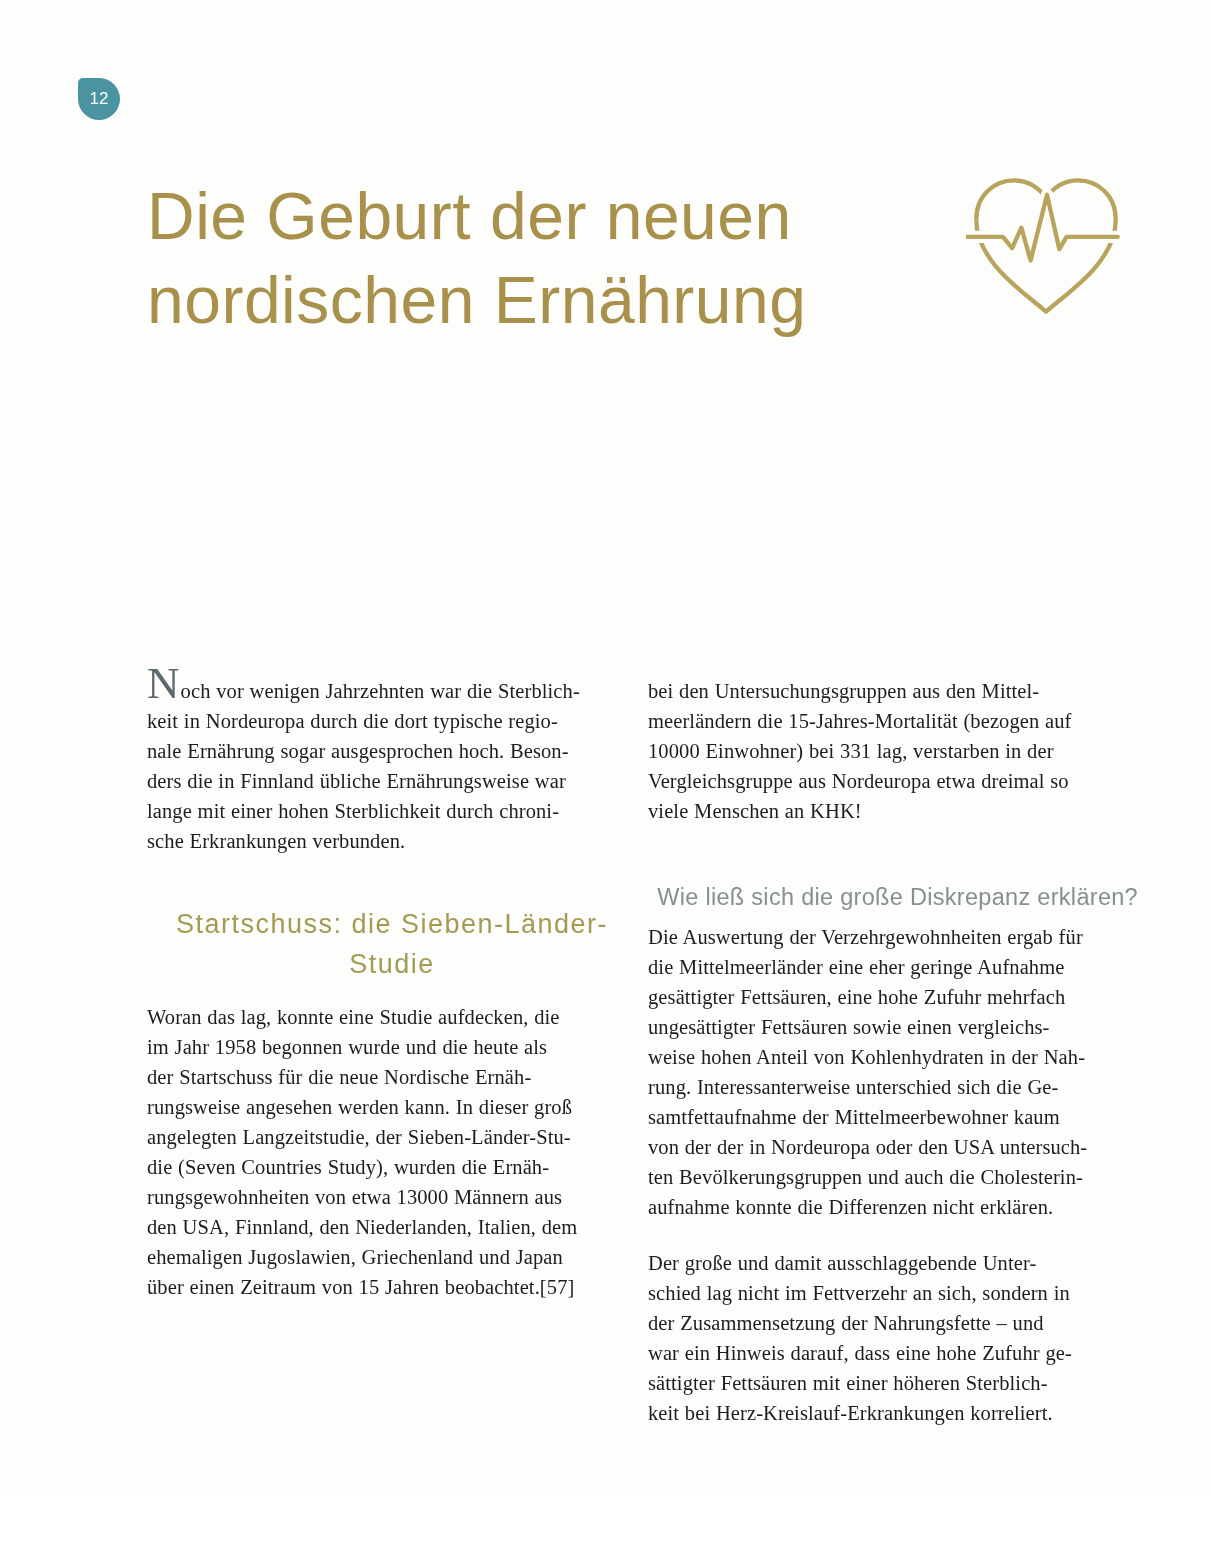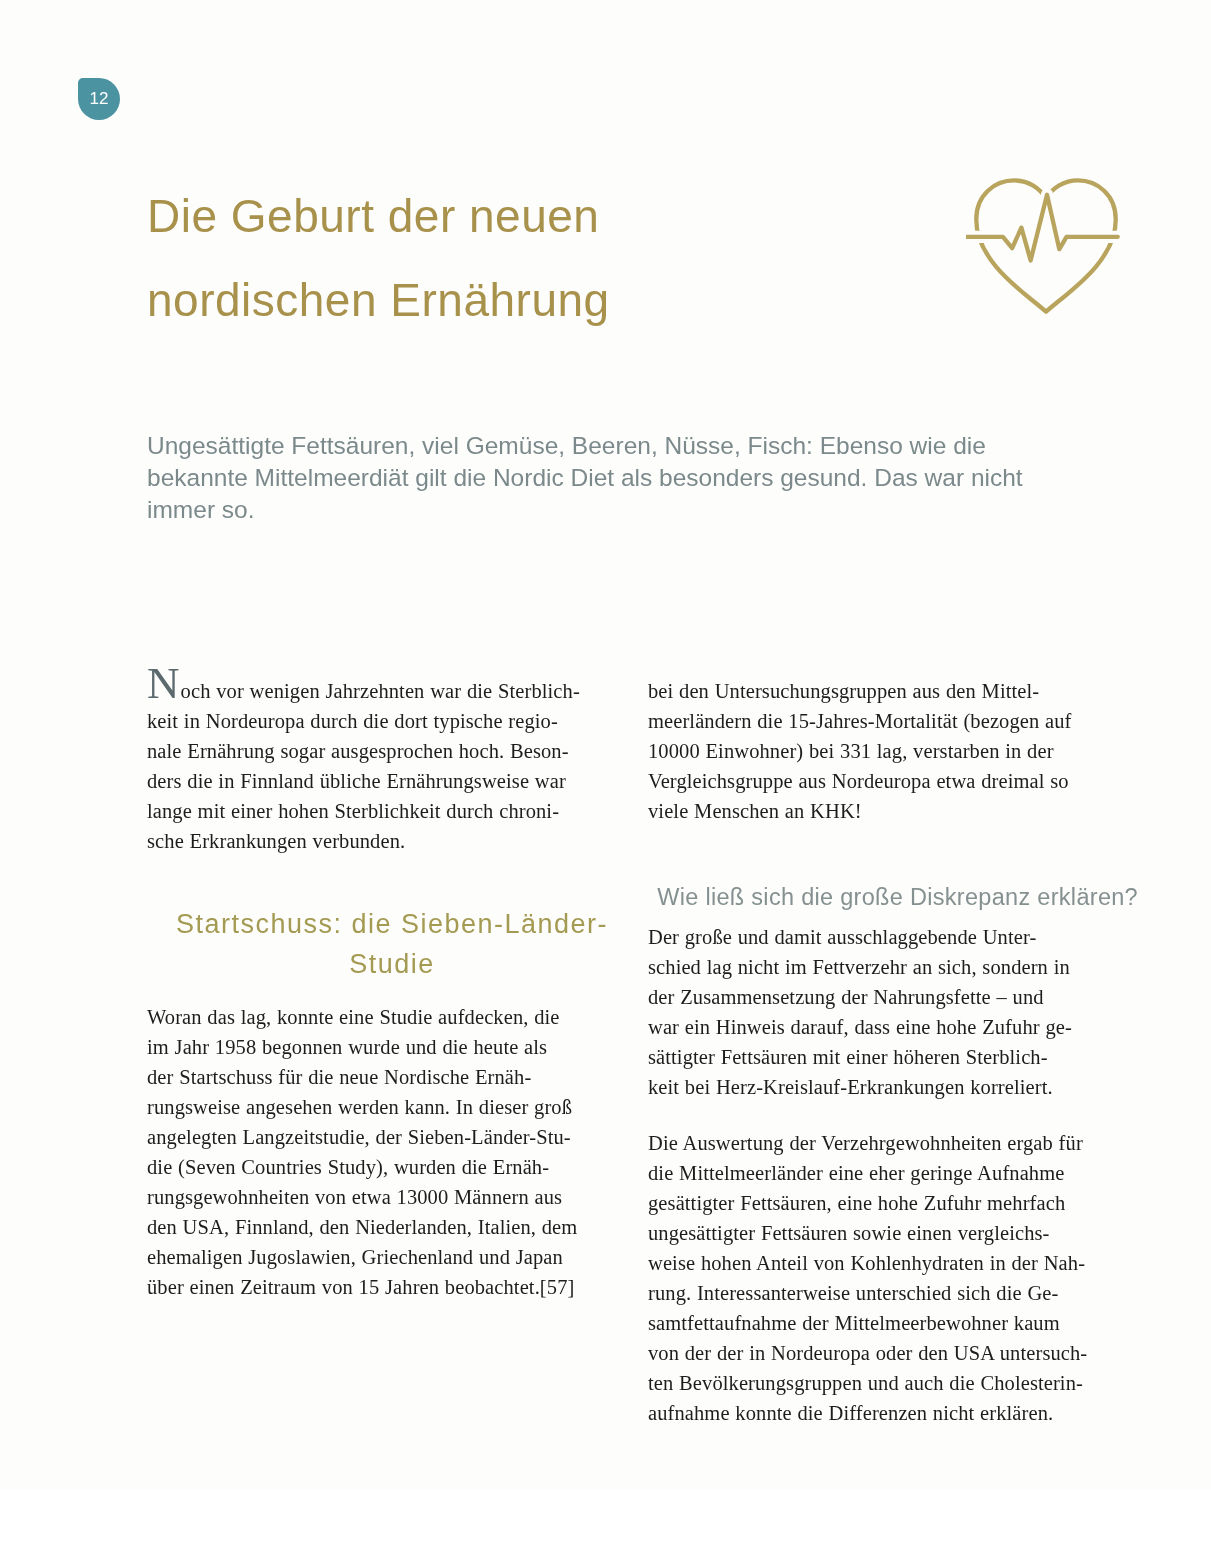--- a/index.html
+++ b/index.html
@@ -16,21 +16,21 @@
     background:#4c93a2;
     border-radius:5px 22px 22px 22px;
     display:flex;align-items:center;justify-content:center;
     color:#ffffff;font-size:17px;
   }
   .title{
     position:absolute;left:147px;top:174px;
     margin:0;
     font-family:"Liberation Sans",sans-serif;
     font-weight:300;
-    font-size:46px;line-height:84px;
+    font-size:66px;line-height:84px;
     color:#a8914b;
     white-space:pre;
     letter-spacing:0.5px;
   }
   .heart-wrap{
     position:absolute;left:966px;top:168px;
     width:160px;height:150px;
   }
   .lead{
     position:absolute;left:147px;top:430px;
@@ -102,23 +102,20 @@
 nordischen Ernährung</h1>
 
   <div class="heart-wrap">
     <svg width="160" height="150" viewBox="0 0 156 146" fill="none" xmlns="http://www.w3.org/2000/svg">
       <path d="M78,140 C58,122 10,92 10,50 C10,26 28,12 47,12 C60,12 72,19 78,30 C84,19 96,12 109,12 C128,12 146,26 146,50 C146,92 98,122 78,140 Z" stroke="#b8a45c" stroke-width="4.2" stroke-linecap="round" stroke-linejoin="round"></path>
       <polyline points="-2,67 36,67 45,78 54,58 63,90 79,26 91,79 98,67 148,67" stroke="#fdfdfc" stroke-width="12" stroke-linecap="butt" stroke-linejoin="round"></polyline>
       <polyline points="-2,67 36,67 45,78 54,58 63,90 79,26 91,79 98,67 148,67" stroke="#b8a45c" stroke-width="4.2" stroke-linecap="round" stroke-linejoin="round"></polyline>
     </svg>
   </div>
 
-  <p class="lead">Ungesättigte Fettsäuren, viel Gemüse, Beeren, Nüsse, Fisch: Ebenso wie die
-bekannte Mittelmeerdiät gilt die Nordic Diet als besonders gesund. Das war nicht
-immer so.</p>
 
   <div class="col col-left">
     <p class="para"><span class="initial">N</span><span>och vor wenigen Jahrzehnten war die Sterblich-
 keit in Nordeuropa durch die dort typische regio-
 nale Ernährung sogar ausgesprochen hoch. Beson-
 ders die in Finnland übliche Ernährungsweise war
 lange mit einer hohen Sterblichkeit durch chroni-
 sche Erkrankungen verbunden.</span></p>
     <h2 class="h-olive">Startschuss: die Sieben-Länder-
 Studie</h2>
@@ -134,33 +131,33 @@
 über einen Zeitraum von 15 Jahren beobachtet.[57]</p>
   </div>
 
   <div class="col col-right">
     <p class="para">bei den Untersuchungsgruppen aus den Mittel-
 meerländern die 15-Jahres-Mortalität (bezogen auf
 10000 Einwohner) bei 331 lag, verstarben in der
 Vergleichsgruppe aus Nordeuropa etwa dreimal so
 viele Menschen an KHK!</p>
     <h3 class="h-gray">Wie ließ sich die große Diskrepanz erklären?</h3>
-    <p class="para">Der große und damit ausschlaggebende Unter-
-schied lag nicht im Fettverzehr an sich, sondern in
-der Zusammensetzung der Nahrungsfette – und
-war ein Hinweis darauf, dass eine hohe Zufuhr ge-
-sättigter Fettsäuren mit einer höheren Sterblich-
-keit bei Herz-Kreislauf-Erkrankungen korreliert.</p>
     <p class="para">Die Auswertung der Verzehrgewohnheiten ergab für
 die Mittelmeerländer eine eher geringe Aufnahme
 gesättigter Fettsäuren, eine hohe Zufuhr mehrfach
 ungesättigter Fettsäuren sowie einen vergleichs-
 weise hohen Anteil von Kohlenhydraten in der Nah-
 rung. Interessanterweise unterschied sich die Ge-
 samtfettaufnahme der Mittelmeerbewohner kaum
 von der der in Nordeuropa oder den USA untersuch-
 ten Bevölkerungsgruppen und auch die Cholesterin-
 aufnahme konnte die Differenzen nicht erklären.</p>
+    <p class="para">Der große und damit ausschlaggebende Unter-
+schied lag nicht im Fettverzehr an sich, sondern in
+der Zusammensetzung der Nahrungsfette – und
+war ein Hinweis darauf, dass eine hohe Zufuhr ge-
+sättigter Fettsäuren mit einer höheren Sterblich-
+keit bei Herz-Kreislauf-Erkrankungen korreliert.</p>
   </div>
 
   <div class="footer">aus: Oltersdorf, Nordic Diet (ISBN 9783432120782) © 2025 TRIAS Verlag</div>
 
 </div>
 
 </body></html>

